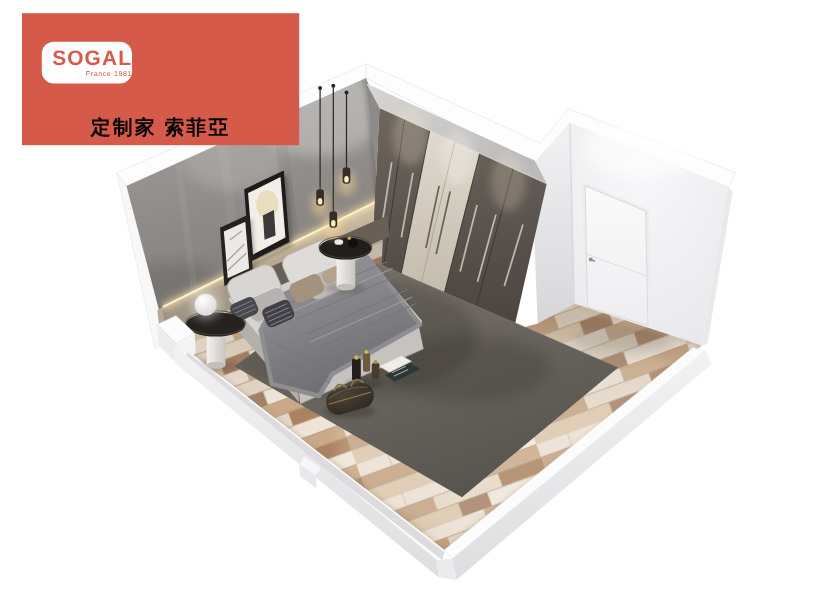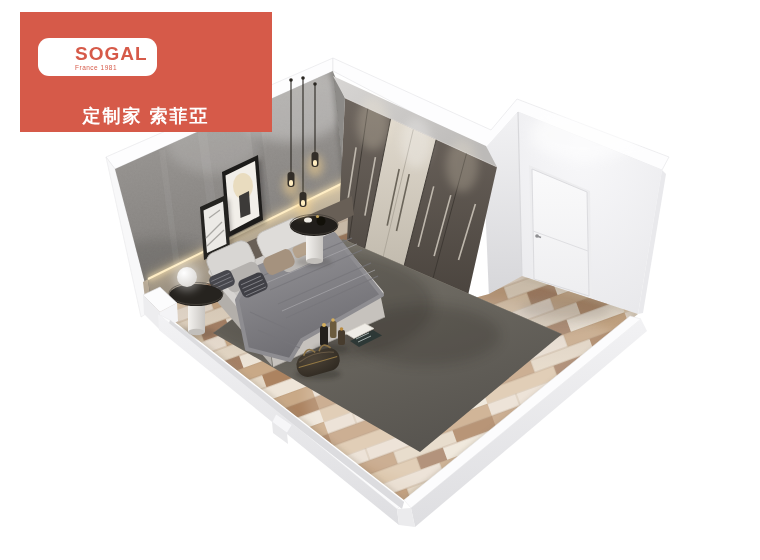--- a/index.html
+++ b/index.html
@@ -2,27 +2,27 @@
 <html><head>
 <meta charset="utf-8">
 <style>
   html,body{margin:0;padding:0;background:#ffffff;}
   .stage{position:relative;width:760px;height:560px;background:#ffffff;overflow:hidden;
          font-family:"Liberation Sans","DejaVu Sans",sans-serif;}
   .render{position:absolute;left:0;top:0;}
   
   .logo{position:absolute;left:20px;top:12px;width:252px;height:120px;background:#d65a49;z-index:5;}
   .logo-box{position:absolute;left:18px;top:26px;width:82px;height:38px;background:#ffffff;
-            border-radius:11px;text-align:left;line-height:1;padding-left:37px;}
+            border-radius:11px;text-align:right;line-height:1;}
   .logo-box .en{display:block;margin-top:6px;font-size:19px;font-weight:bold;color:#d65a49;letter-spacing:1px;}
   .logo-box .fr{display:block;margin-top:2px;font-size:6.5px;color:#d65a49;letter-spacing:.5px;}
   .logo-zh{position:absolute;left:108px;top:16px;font-size:46px;font-weight:600;color:#ffffff;
            letter-spacing:4px;white-space:nowrap;}
   .logo-tag{position:absolute;left:0;top:92px;width:100%;text-align:center;font-size:18px;
-            color:#ffffff;letter-spacing:2px;font-weight:600;}
+            color:#000000;letter-spacing:2px;font-weight:600;}
 </style>
 </head>
 <body>
 
 <div class="stage">
 
 <svg class="render" width="760" height="560" viewBox="0 0 760 560">
   <defs>
     <linearGradient id="gWall" x1="0" y1="0" x2="0.25" y2="1">
       <stop offset="0" stop-color="#a3a09d"></stop>

